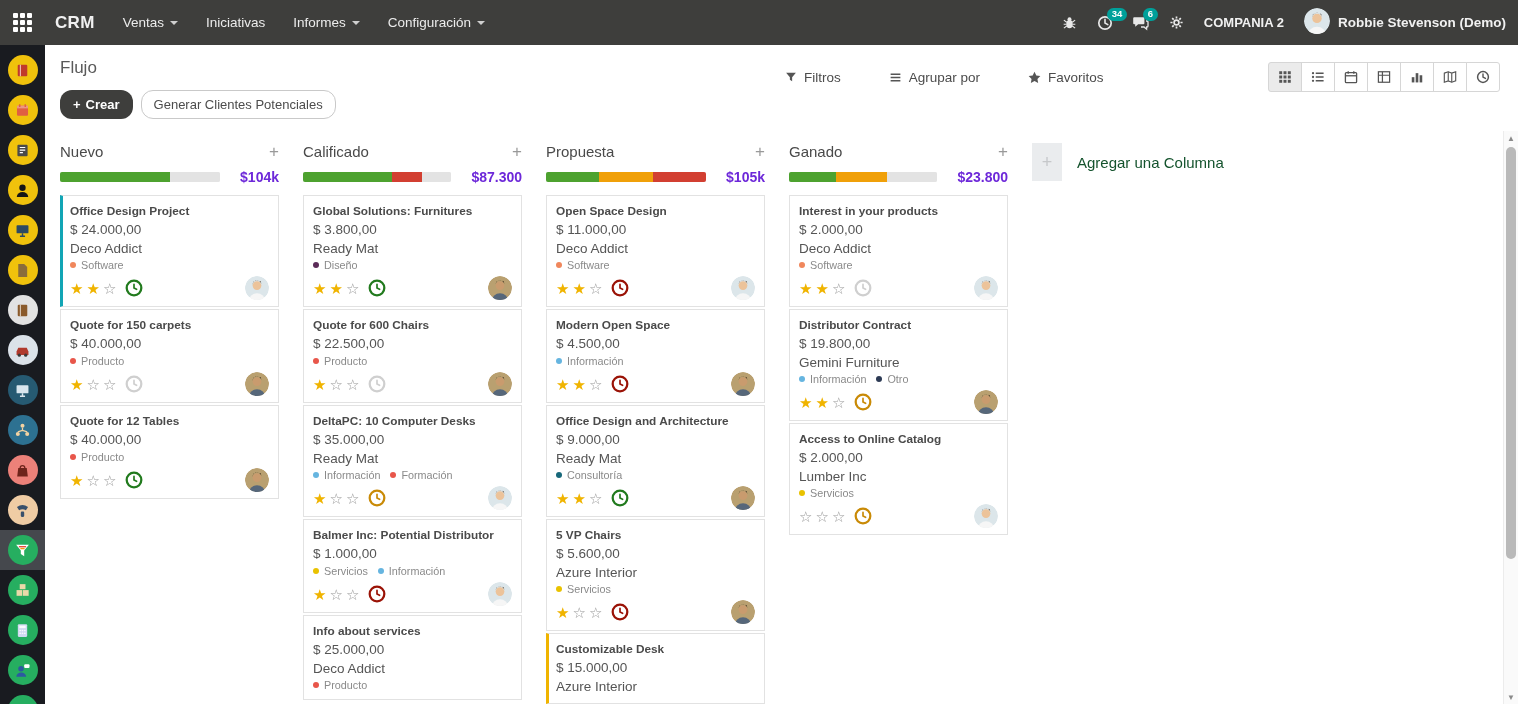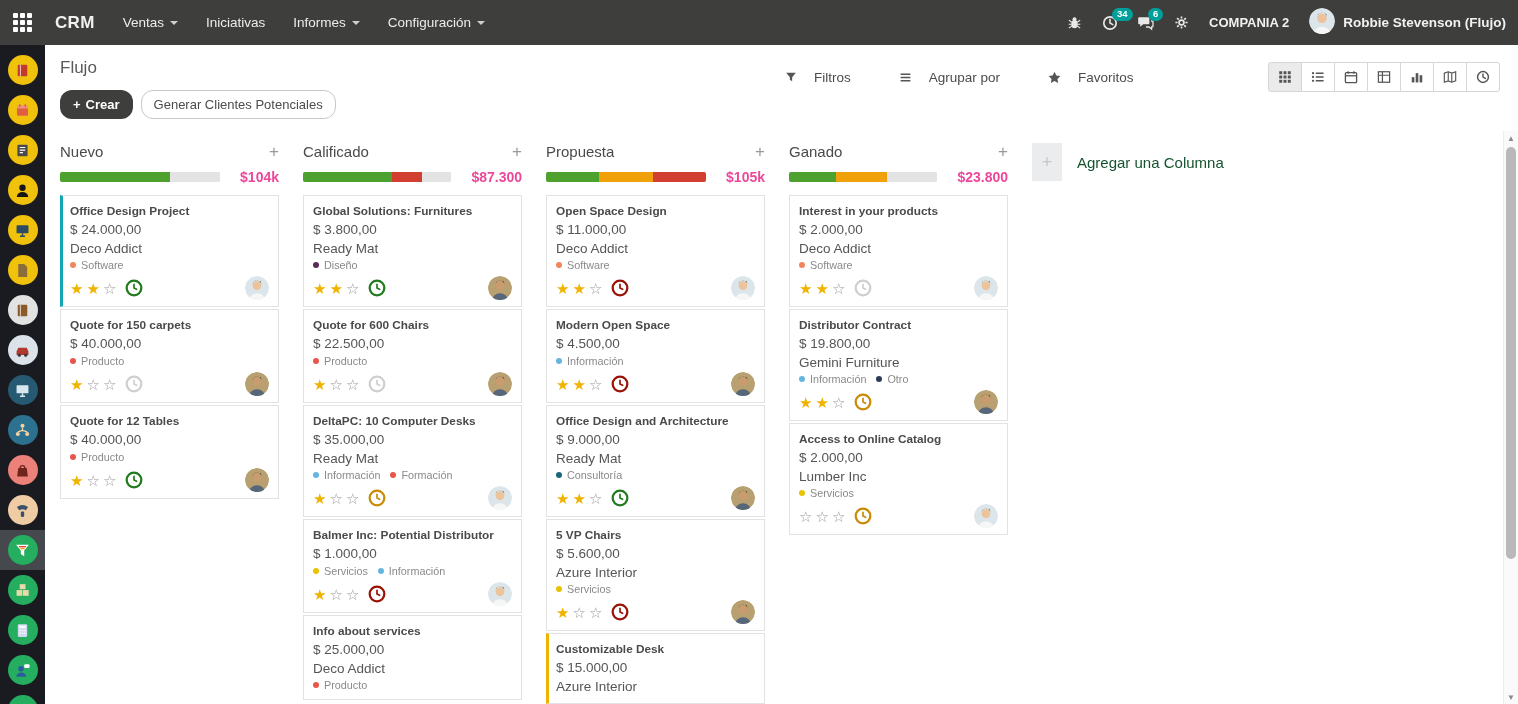--- a/index.html
+++ b/index.html
@@ -39,40 +39,40 @@
   .btn { font-size:13px; padding:6px 12px; border-radius:12px; cursor:pointer; border:1px solid transparent; }
   .btn-create { background:#3e3e3c; color:#fff; font-weight:bold; }
   .btn-create .plus::before { content:"+"; margin-right:5px; font-weight:bold; }
   .btn-generate { background:#fff; border-color:#c9c9c9; color:#4c4c4c;text-align:right; }
   .cp-right { flex:1; padding:8px 18px 0 5px; }
   .search-wrap { position:relative; border-bottom:2px solid #4a4a4a; padding:3px 26px 5px 2px; }
   .search-input { border:none; outline:none; width:100%; font-size:14px; color:#333; font-family:"Liberation Sans",sans-serif; }
   .search-input::placeholder { color:#b4b4b4; }
   .search-ic { position:absolute; right:2px; top:4px; color:#4c4c4c; cursor:pointer; }
   .filter-row { display:flex; align-items:center; margin-top:9px; }
-  .filter-item { margin-right:48px; font-size:13.5px; color:#4c4c4c; display:flex; align-items:center; gap:17px; cursor:pointer; }
+  .filter-item { margin-right:48px; font-size:13.5px; color:#4c4c4c; display:flex; align-items:center; gap:7px; cursor:pointer; }
   .filter-item .ic { color:#555; display:flex; }
   .view-switcher { margin-left:auto; display:flex; }
   .vs-btn { width:34px; height:30px; background:#fff; border:1px solid #d6d6d6; margin-left:-1px;
             display:flex; align-items:center; justify-content:center; color:#555; cursor:pointer; }
   .vs-btn:first-child { border-radius:3px 0 0 3px; }
   .vs-btn:last-child { border-radius:0 3px 3px 0; }
   .vs-btn.active { background:#ebebeb; }
 
   
   .kanban-wrap { height:574px; overflow:hidden; padding-left:15px; display:flex; align-items:flex-start; }
   .kcolumn { width:219px; margin-right:24px; flex:none; }
   .kcol-head { padding-top:13px; margin-bottom:10px; }
   .kcol-title-row { display:flex; align-items:center; }
   .kcol-title { font-size:15px; color:#4a4a4a; }
   .kcol-plus { margin-left:auto; color:#999; font-size:17px; cursor:pointer; line-height:1; }
   .kcol-bar-row { display:flex; align-items:center; margin-top:9px; }
   .progress { flex:1; height:10px; background:#e3e3e3; border-radius:2px; overflow:hidden; display:flex; cursor:pointer; }
   .progress .seg { height:100%; }
-  .kcol-amount { margin-left:20px; font-size:14px; font-weight:bold; color:#ec4899; white-space:nowrap; }
+  .kcol-amount { margin-left:20px; font-size:14px; font-weight:bold; color:#6d28d9; white-space:nowrap; }
   .kcard { background:#fff; border:1px solid #e2e2e2; padding:7px 9px 6px; margin-bottom:2px; cursor:pointer; position:relative; }
   .kcard.accented { border-left-width:3px; border-left-style:solid; padding-left:7px; }
   .kcard-title { font-size:11.8px; font-weight:bold; color:#4a4a4a; white-space:nowrap; overflow:hidden; margin:1px 0 4px; }
   .kcard-amount { font-size:13.5px; color:#555; margin-bottom:4px; }
   .kcard-company { font-size:13.5px; color:#555; margin-bottom:3px; }
   .kcard-tags { display:flex; flex-wrap:wrap; gap:2px 10px; margin-bottom:2px;text-align:center; }
   .ktag { font-size:10.8px; color:#8a8a8a; display:flex; align-items:center; gap:5px; }
   .ktag .dot { width:6px; height:6px; border-radius:50%; flex:none; }
   .kcard-bottom { display:flex; align-items:center; margin-top:5px; }
   .stars { display:flex; gap:3px; font-size:15px; line-height:1; cursor:pointer; }
@@ -161,21 +161,21 @@
                 <circle cx="8" cy="8" r="8"></circle>
               </clipPath>
             </defs>
             <g clip-path="url(#av0)">
               <circle cx="8" cy="8" r="8" fill="#dce6ea"></circle>
               <path d="M2.6,16.5 a5.4,5 0 0 1 10.8,0 z" fill="#f6f6f6"></path>
               <circle cx="8" cy="6.4" r="2.9" fill="#ecc39a"></circle>
               <path d="M5.1,6 a2.9,2.9 0 0 1 5.8,-0.4 l-0.3,-1.9 -2.6,-1 -2.5,1.2 z" fill="#4e3b28"></path>
             </g>
           </svg></span>
-      <span class="user-name">Robbie Stevenson (Flujo)</span>
+      <span class="user-name">Robbie Stevenson (Demo)</span>
     </span>
   </div>
 </header>
 
 <div class="body-row">
   <aside class="sidebar" id="sidebar">
       <div class="side-item">
         <span class="side-circle" style="background:#f0c20c">
           <svg width="17" height="17" viewBox="0 0 16 16">
             <rect x="3.5" y="2.5" width="9" height="11" rx="1" fill="#c0392b"></rect>

